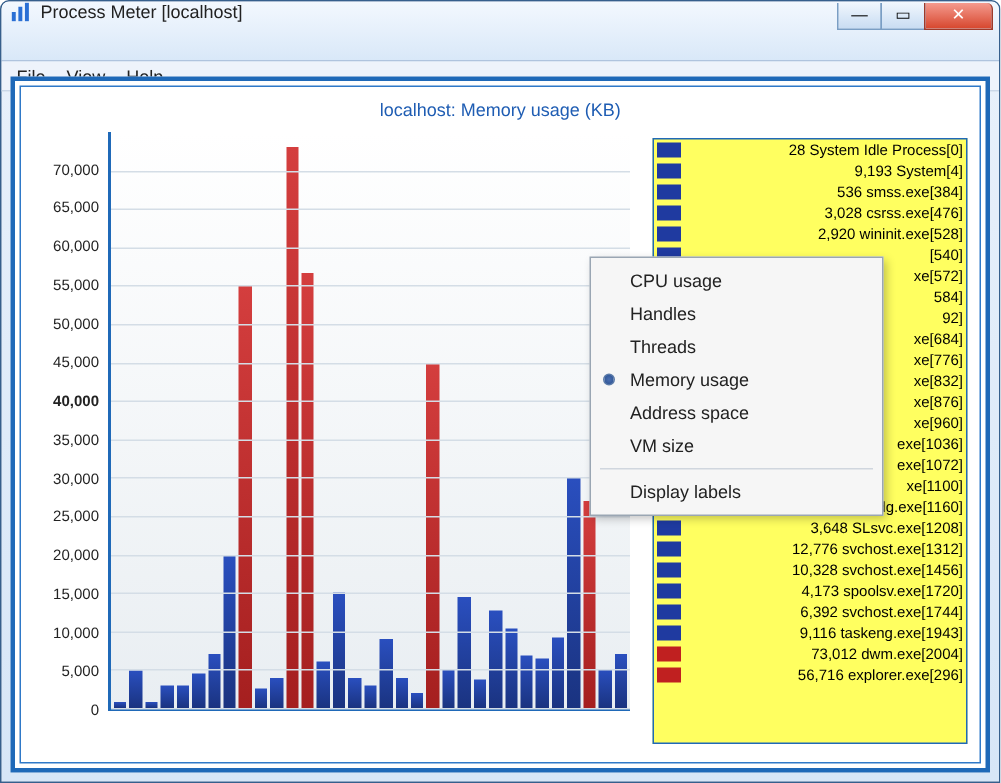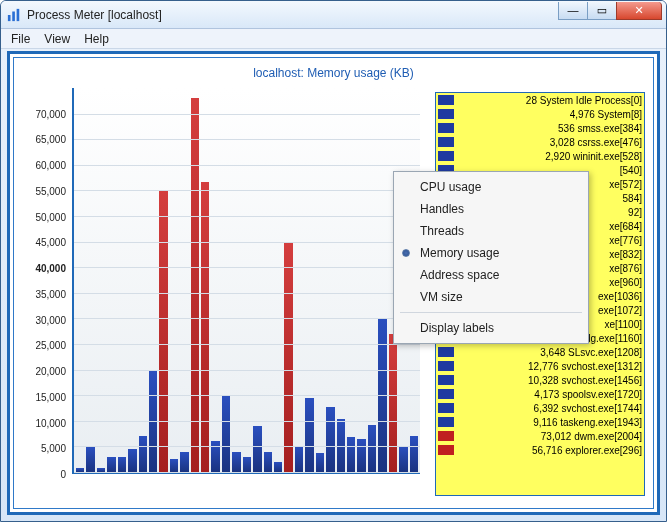--- a/index.html
+++ b/index.html
@@ -1,18 +1,18 @@
 <!DOCTYPE html>
 <html><head>
 <meta charset="utf-8">
 <style>
 * { box-sizing: border-box; margin: 0; padding: 0; }
 body { font-family: "Segoe UI", Tahoma, sans-serif; font-size: 11px; background: #fff; }
 .window { width: 667px; height: 522px; border: 1px solid #365f8c; border-radius: 6px 6px 0 0; overflow: hidden; background: linear-gradient(#e9f1fb, #d7e6f7); position: relative; }
-.titlebar { height: 28px; background: linear-gradient(#f3f8fe, #d9e8f8); display: flex; align-items: center; padding: 0 6px; font-size: 12px; color: #222; border-bottom: 1px solid #b0c4de; }
+.titlebar { height: 40px; background: linear-gradient(#f3f8fe, #d9e8f8); display: flex; align-items: flex-start; padding: 0 6px; font-size: 12px; color: #222; border-bottom: 1px solid #b0c4de; }
 .titlebar .icon { width: 14px; height: 14px; margin-right: 6px; }
 .winbtns { position: absolute; top: 1px; right: 4px; display: flex; }
 .winbtn { width: 30px; height: 18px; border: 1px solid #7a9ec4; border-top: none; background: linear-gradient(#f0f6fd,#c8dcf2); margin-left: -1px; font-size: 11px; text-align: center; line-height: 16px; cursor: default; }
 .winbtn.max { }
 .winbtn.close { width: 46px; background: linear-gradient(#f49a8e,#d7472e); color: #fff; border-color: #9e3a2a; border-radius: 0 4px 0 0; }
 .menubar { height: 20px; display: flex; gap: 14px; padding: 0 10px; align-items: center; background: #eef3fb; font-size: 12px; color: #222; border-bottom: 1px solid #cad7e8; }
 .content-frame { position: absolute; left: 6px; right: 6px; top: 50px; bottom: 6px; border: 3px solid #1f69b8; background: #fff; }
 .inner { position: absolute; left: 3px; right: 3px; top: 3px; bottom: 3px; border: 1px solid #2f79c8; background: #fff; }
 .chart-title { text-align: center; color: #1f5db3; font-size: 12px; padding: 8px 0 4px; }
 .plot-area { position: absolute; left: 6px; top: 30px; bottom: 12px; width: 400px; }
@@ -134,21 +134,21 @@
           </div>
       </div>
 
       <div class="legend" id="legend">
           <div class="legend-row">
             <div class="swatch blue"></div>
             <div class="legend-text">28 System Idle Process[0]</div>
           </div>
           <div class="legend-row">
             <div class="swatch blue"></div>
-            <div class="legend-text">4,976 System[8]</div>
+            <div class="legend-text">9,193 System[4]</div>
           </div>
           <div class="legend-row">
             <div class="swatch blue"></div>
             <div class="legend-text">536 smss.exe[384]</div>
           </div>
           <div class="legend-row">
             <div class="swatch blue"></div>
             <div class="legend-text">3,028 csrss.exe[476]</div>
           </div>
           <div class="legend-row">

